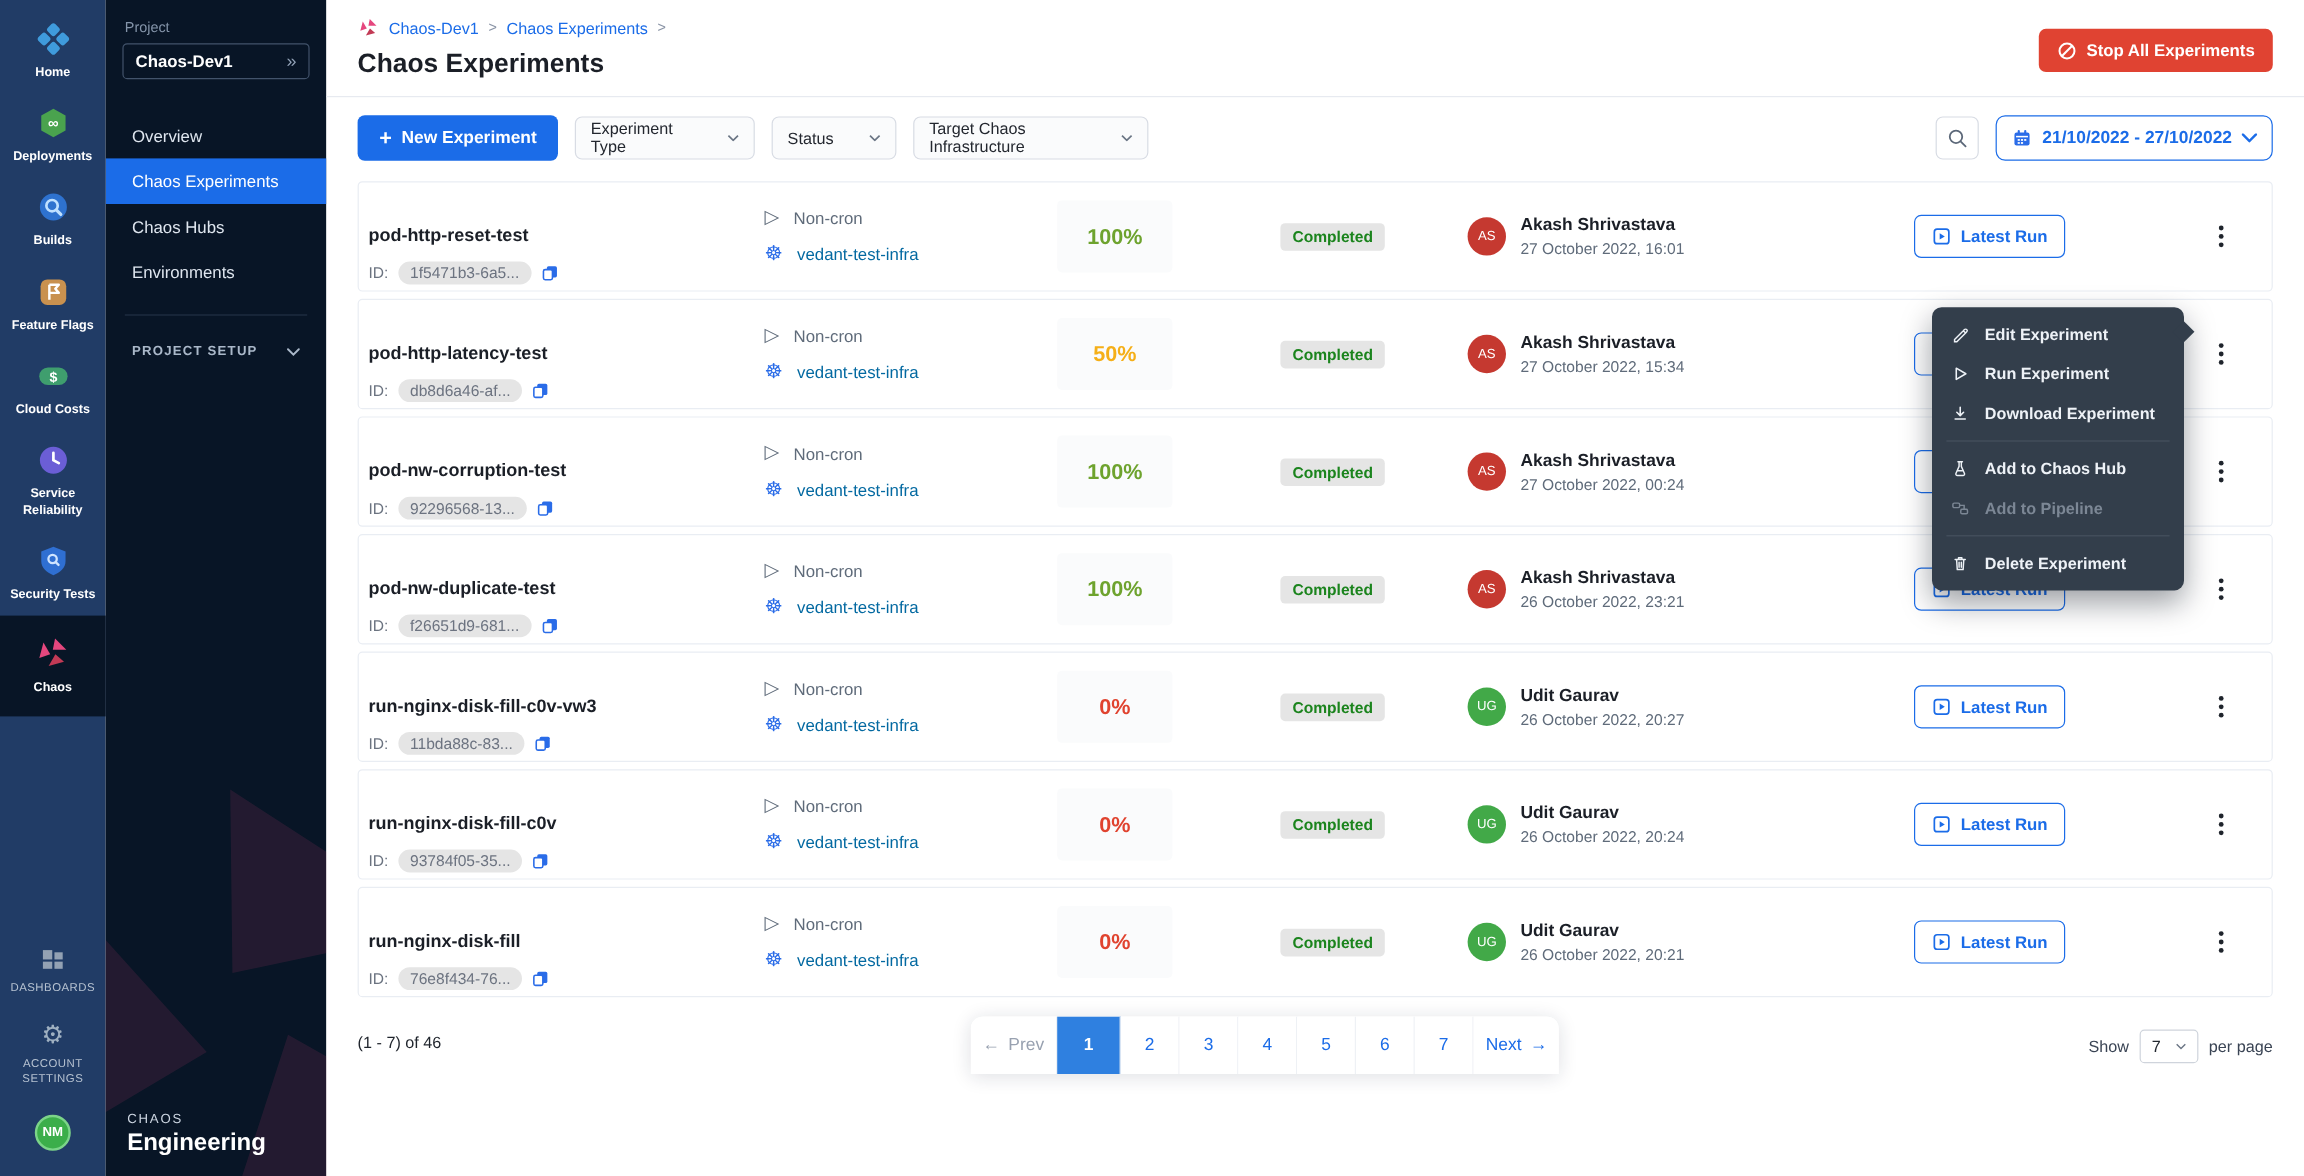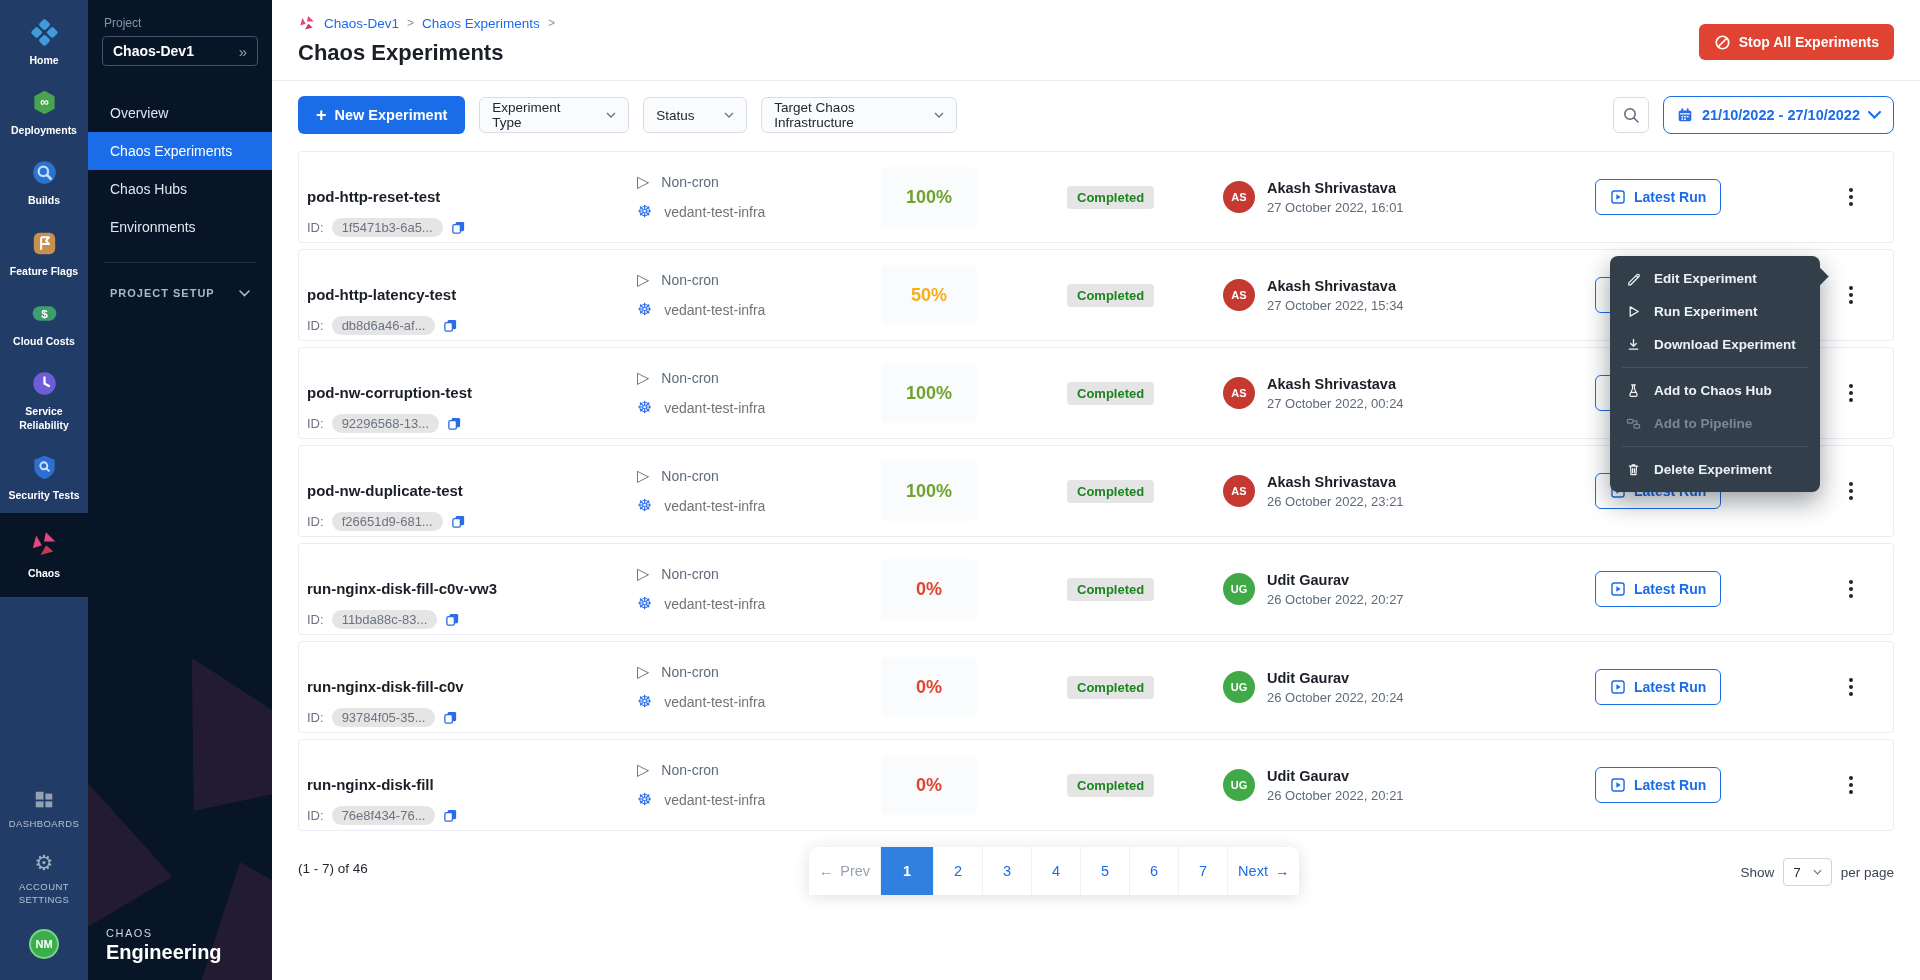--- a/index.html
+++ b/index.html
@@ -58,27 +58,27 @@
   .trow { align-items:center; background:#fff; border:1px solid #e9edf3; border-radius:4px; height:92px; }
   .c-exp { padding-left:8px; display:flex; flex-direction:column; gap:13px;margin-top:31px; }
   .exp-name { font-size:15px; font-weight:700; color:#1b1f27; cursor:pointer; }
   .exp-id { display:flex; align-items:center; gap:8px; font-size:13px; color:#6b7380; }
   .id-pill { background:#e5e5e5; border-radius:10px; padding:2px 10px; color:#6c7380; }
   .copy-btn { cursor:pointer; display:flex; }
   .c-details { display:flex; flex-direction:column; gap:13px; font-size:14px; color:#5f6b7a; padding-left:8px; }
   .det { display:flex; align-items:center; gap:12px; }
   .play-glyph { color:#5f6b7a; font-size:16px; line-height:16px; }
   .k8s-glyph { color:#2a6ce8; font-size:17px; line-height:17px; }
-  .infra { color:#737373; cursor:pointer; text-decoration:none; }
+  .infra { color:#0369a1; cursor:pointer; text-decoration:none; }
   .score-box { width:96px; height:60px; background:#fafbfc; border-radius:4px; display:flex; align-items:center; justify-content:center; font-size:18px; font-weight:700; }
   .tone-green { color:#6ea32e; } .tone-orange { color:#f5af18; } .tone-red { color:#e0432f; }
   .status-pill { background:#e5e5e5; color:#1b841d; font-weight:700; font-size:13px; border-radius:4px; padding:4px 10px; display:inline-block; }
   .c-status { padding-left:8px; }
   .c-user { display:flex; align-items:center; gap:12px; padding-left:8px; }
-  .avatar { width:32px; height:32px; border-radius:50%; display:flex; align-items:center; justify-content:center; color:#fff; font-size:11px; font-weight:700; flex-shrink:0; }
+  .avatar { width:32px; height:32px; border-radius:50%; display:flex; align-items:center; justify-content:center; color:#fff; font-size:11px; font-weight:400; flex-shrink:0; }
   .av-red { background:#c53930; } .av-green { background:#42a948; }
   .uname { font-size:14.5px; font-weight:700; color:#1b1f27; margin-bottom:4px; }
   .udate { font-size:13px; color:#5f6b7a; }
   .latest-run { height:36px; border:1px solid #1b6ce8; border-radius:6px; background:#fff; color:#1b6ce8; font-weight:700; font-size:14px; display:flex; align-items:center; gap:8px; padding:0 14px; cursor:pointer; }
   .c-action { display:flex; }
   .c-dots { display:flex; justify-content:center; }
   .kebab { display:flex; flex-direction:column; gap:3px; align-items:center; padding:8px; cursor:pointer; }
   .kebab i { width:4px; height:4px; border-radius:50%; background:#1f242c; }
 
   

